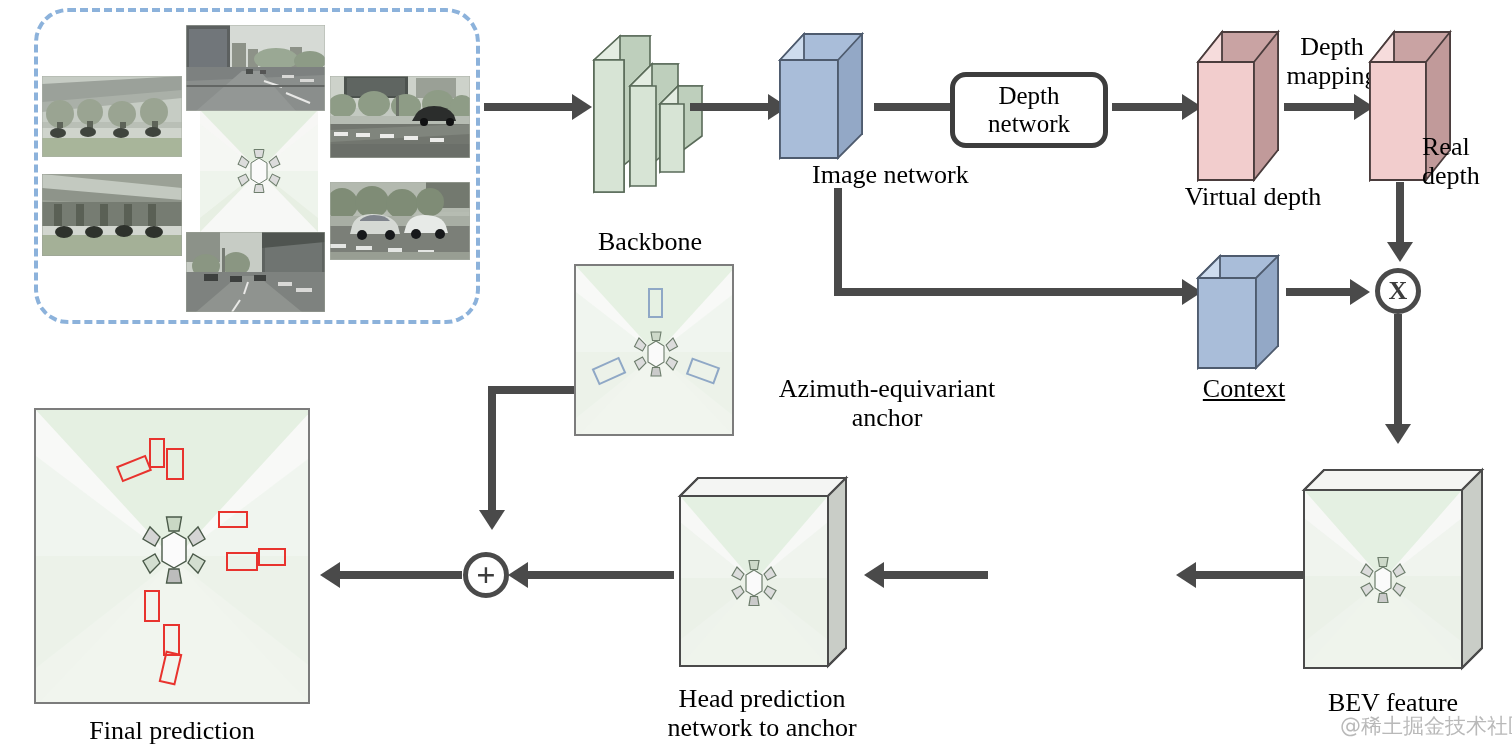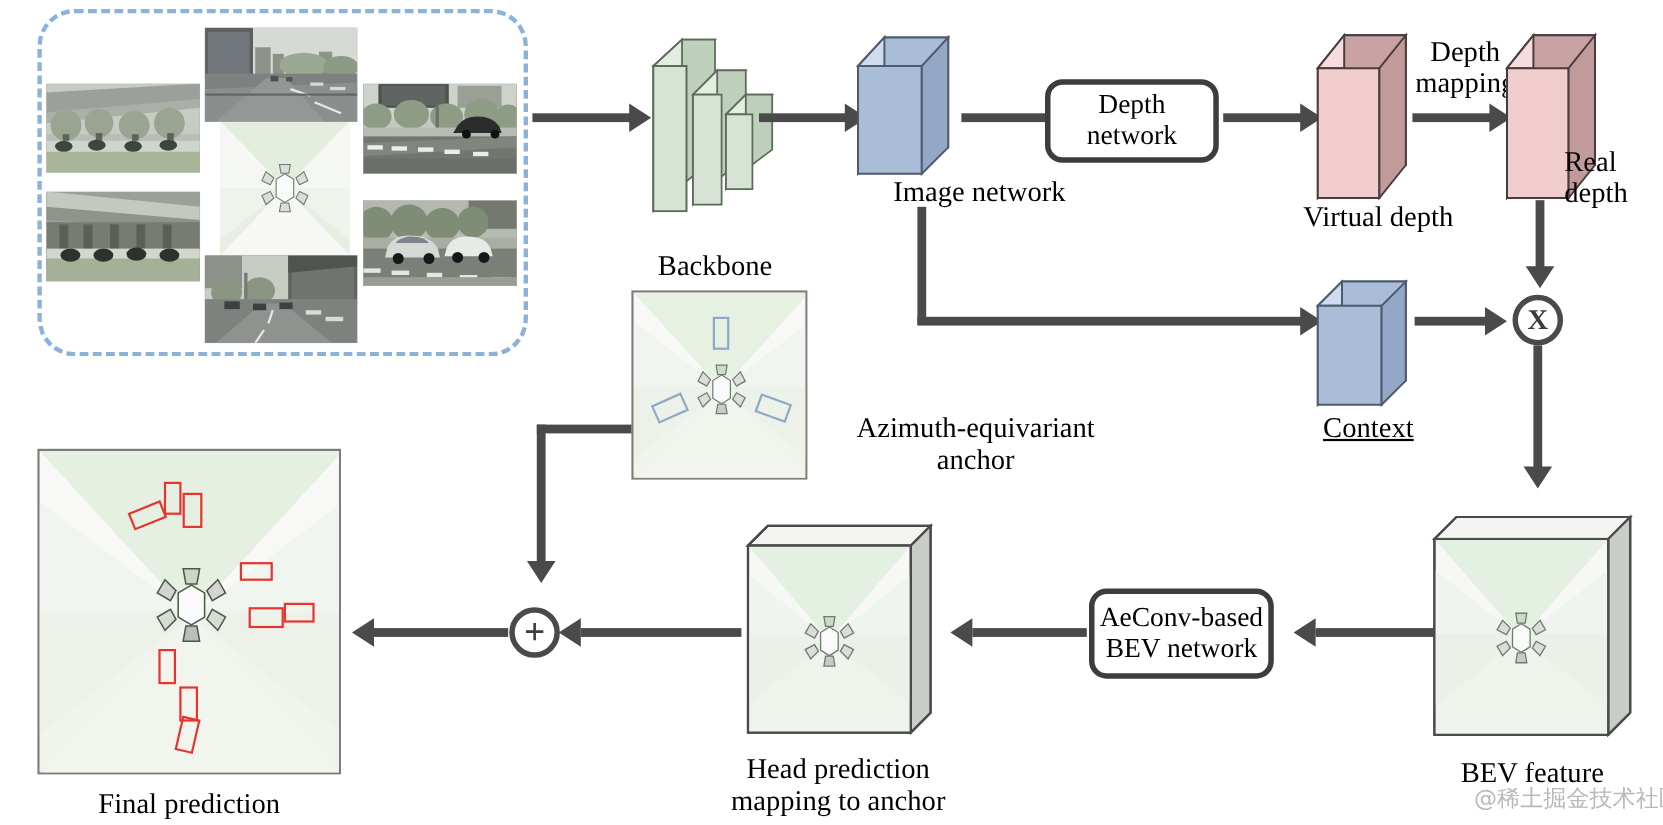--- a/index.html
+++ b/index.html
@@ -495,22 +495,20 @@
       </g>
     </svg>
   </div>
   <div class="lbl" style="left:1300px; top:688px; width:186px;">BEV feature</div>
 
   <div class="watermark" style="left:1340px; top:712px;">@稀土掘金技术社区</div>
 
   <div class="conn" style="left:1196px; top:571px; width:108px; height:8px;"></div>
   <div class="arrowhead ah-left" style="left:1176px; top:562px;"></div>
 
-  <div class="node" style="left:990px; top:535px; width:168px; height:82px;">AeConv-based
-BEV network</div>
 
   <div class="conn" style="left:884px; top:571px; width:104px; height:8px;"></div>
   <div class="arrowhead ah-left" style="left:864px; top:562px;"></div>
 
   <div class="slab" style="left:676px; top:470px; width:174px; height:206px;">
     <svg viewBox="0 0 174 206" width="174" height="206">
       <g stroke="#4a4a4a" stroke-width="2">
         <polygon points="4,26 22,8 170,8 152,26" fill="#f4f5f3"></polygon>
         <polygon points="152,26 170,8 170,178 152,196" fill="#c9cdc7"></polygon>
         <rect x="4" y="26" width="148" height="170" fill="#f7f8f6"></rect>
@@ -534,21 +532,21 @@
           <polygon points="22.5,39.5 29.5,39.5 31,48.5 21,48.5" fill="#cacaca"></polygon>
           <polygon points="36,17 39.5,23 48,18.5 43,10"></polygon>
           <polygon points="36,35 39.5,29 48,33.5 43,42"></polygon>
           <polygon points="16,17 12.5,23 4,18.5 9,10"></polygon>
           <polygon points="16,35 12.5,29 4,33.5 9,42"></polygon>
         </g>
       </g>
     </svg>
   </div>
   <div class="lbl" style="left:628px; top:684px; width:268px;">Head prediction
-mapping to anchor</div>
+network to anchor</div>
 
   <div class="conn" style="left:528px; top:571px; width:146px; height:8px;"></div>
   <div class="arrowhead ah-left" style="left:508px; top:562px;"></div>
 
   <div class="predbox" style="left:574px; top:264px; width:160px; height:172px;">
     <svg viewBox="0 0 160 172" width="160" height="172" preserveAspectRatio="none">
       <rect width="160" height="172" fill="#f8f9f7"></rect>
       <polygon points="80,88 0,0 160,0" fill="#e3efe0" opacity="0.9"></polygon>
       <polygon points="80,88 0,172 160,172" fill="#f9faf8" opacity="0.9"></polygon>
       <polygon points="80,88 0,26 0,152" fill="#eff4ed" opacity="0.85"></polygon>

